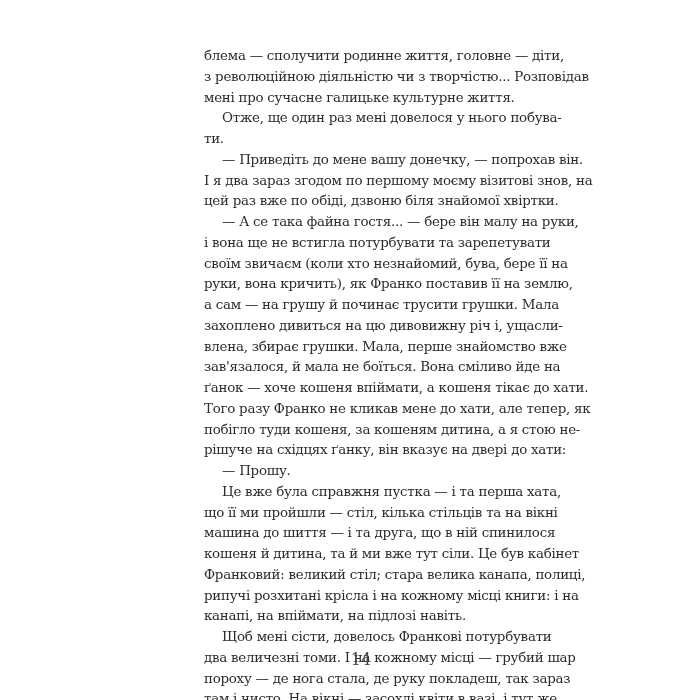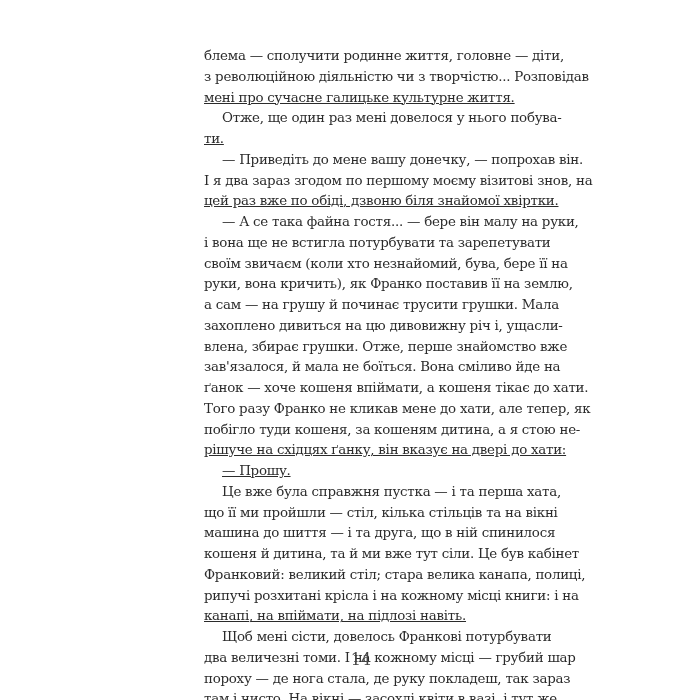--- a/index.html
+++ b/index.html
@@ -32,21 +32,20 @@
     .line {
       display: block;
       white-space: nowrap;
       text-align: justify;
       text-align-last: justify;
       height: 20.75px;
       letter-spacing: -0.25px;
     }
     .line.last {
       text-align-last: left;
-      text-decoration: underline;
     }
     .line.indent {
       padding-left: 18px;
     }
     .page-number {
       position: absolute;
       left: 0;
       width: 700px;
       top: 650px;
       text-align: center;
@@ -67,21 +66,21 @@
       <span class="line last">ти.</span>
       <span class="line indent">— Приведіть до мене вашу донечку, — попрохав він.</span>
       <span class="line">І я два зараз згодом по першому моєму візитові знов, на</span>
       <span class="line last">цей раз вже по обіді, дзвоню біля знайомої хвіртки.</span>
       <span class="line indent">— А се така файна гостя... — бере він малу на руки,</span>
       <span class="line">і вона ще не встигла потурбувати та зарепетувати</span>
       <span class="line">своїм звичаєм (коли хто незнайомий, бува, бере її на</span>
       <span class="line">руки, вона кричить), як Франко поставив її на землю,</span>
       <span class="line">а сам — на грушу й починає трусити грушки. Мала</span>
       <span class="line">захоплено дивиться на цю дивовижну річ і, ущасли-</span>
-      <span class="line">влена, збирає грушки. Отже, перше знайомство вже</span>
+      <span class="line">влена, збирає грушки. Мала, перше знайомство вже</span>
       <span class="line">зав'язалося, й мала не боїться. Вона сміливо йде на</span>
       <span class="line">ґанок — хоче кошеня впіймати, а кошеня тікає до хати.</span>
       <span class="line">Того разу Франко не кликав мене до хати, але тепер, як</span>
       <span class="line">побігло туди кошеня, за кошеням дитина, а я стою не-</span>
       <span class="line last">рішуче на східцях ґанку, він вказує на двері до хати:</span>
       <span class="line indent last">— Прошу.</span>
       <span class="line indent">Це вже була справжня пустка — і та перша хата,</span>
       <span class="line">що її ми пройшли — стіл, кілька стільців та на вікні</span>
       <span class="line">машина до шиття — і та друга, що в ній спинилося</span>
       <span class="line">кошеня й дитина, та й ми вже тут сіли. Це був кабінет</span>

